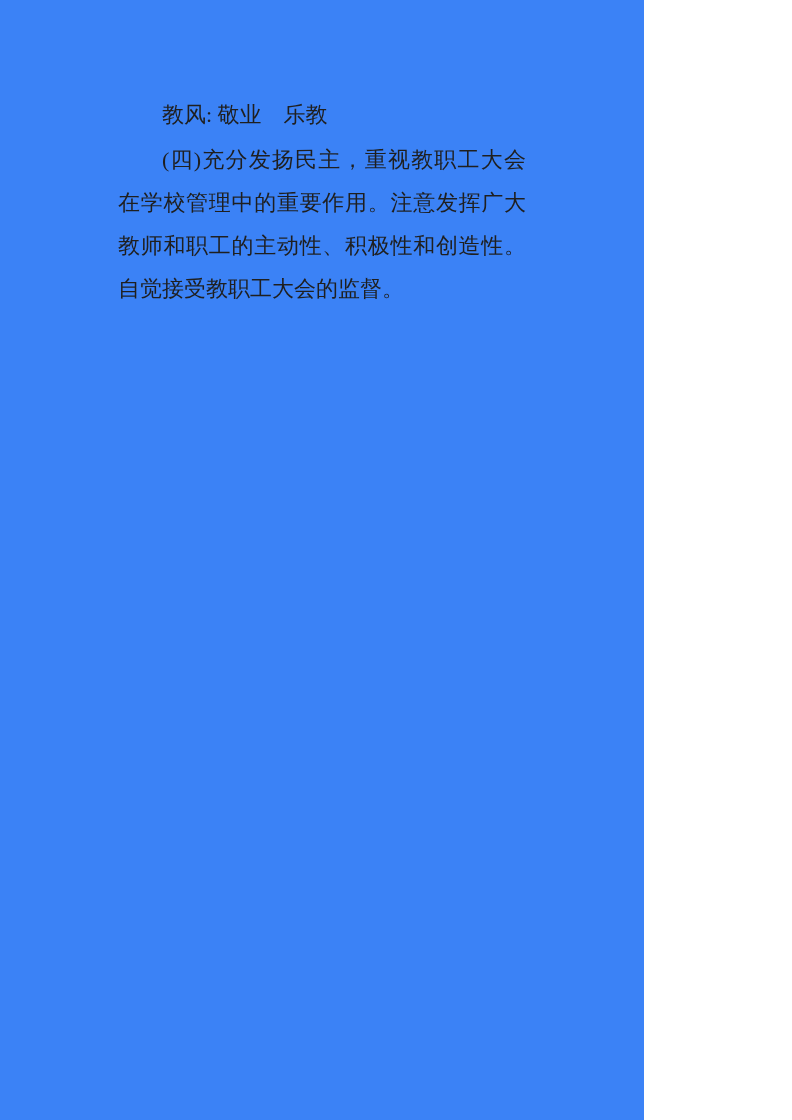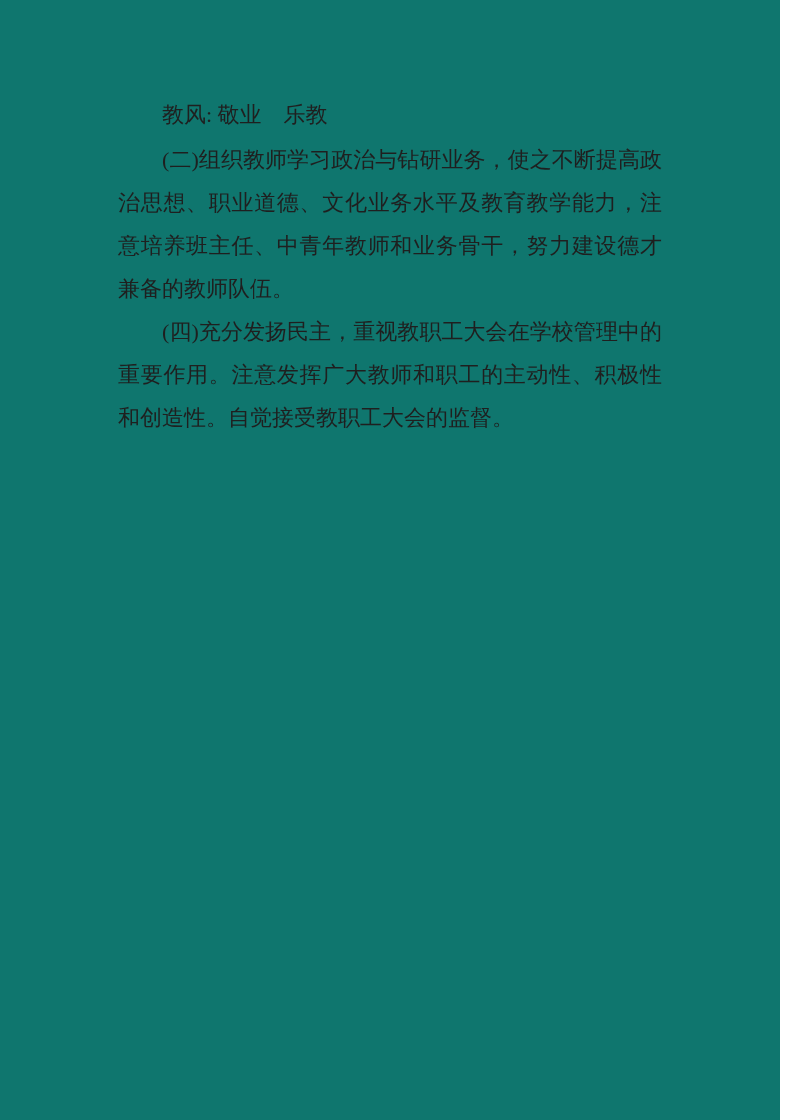--- a/index.html
+++ b/index.html
@@ -7,24 +7,24 @@
     padding: 0;
   }
   body {
     width: 792px;
     height: 1120px;
     background: #ffffff;
     overflow: hidden;
   }
   .page {
     box-sizing: border-box;
-    width: 780px;
+    width: 644px;
     height: 1120px;
     padding: 93px 118px 0 118px;
-    background: #0f766e;
+    background: #3b82f6;
     font-family: "Liberation Serif", "DejaVu Serif", serif;
     font-size: 22px;
     line-height: 43px;
     color: #1f1f1f;
   }
   .motto {
     margin: 0 0 2px 0;
     text-indent: 2em;
     text-align: left;
     white-space: pre-wrap;
@@ -42,15 +42,14 @@
     margin: 0;
     text-indent: 2em;
     text-align: justify;
   }
 </style>
 </head>
 <body>
 
 <div class="page">
   <p class="motto">教风: 敬业　乐教</p>
-  <p class="body-para">(二)组织教师学习政治与钻研业务，使之不断提高政治思想、职业道德、文化业务水平及教育教学能力，注意培养班主任、中青年教师和业务骨干，努力建设德才兼备的教师队伍。</p>
   <p class="body-para">(四)充分发扬民主，重视教职工大会在学校管理中的重要作用。注意发挥广大教师和职工的主动性、积极性和创造性。自觉接受教职工大会的监督。</p>
 </div>
 
 </body></html>

